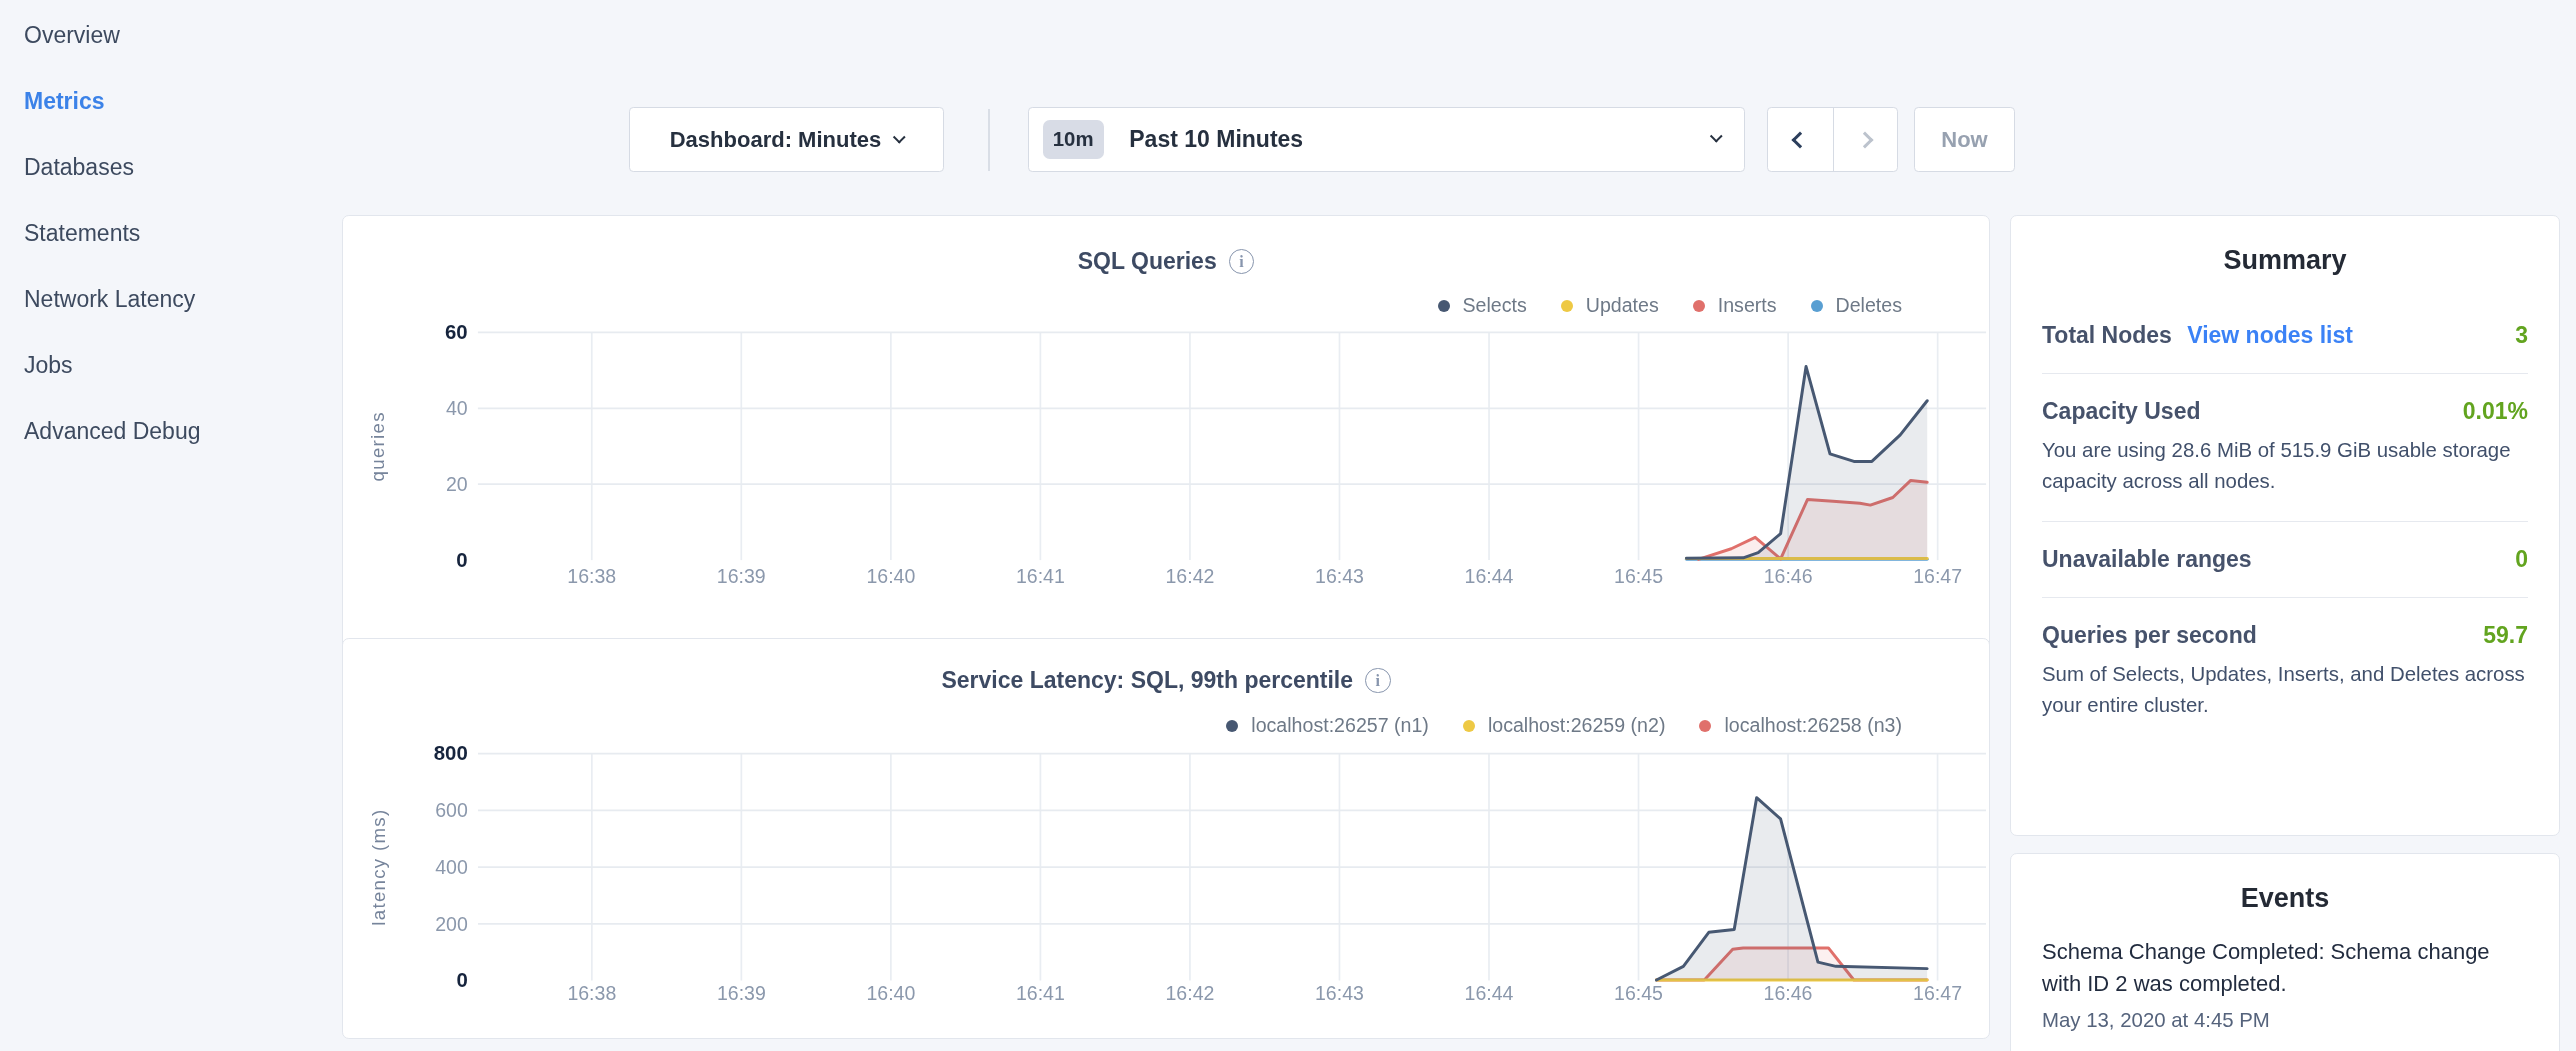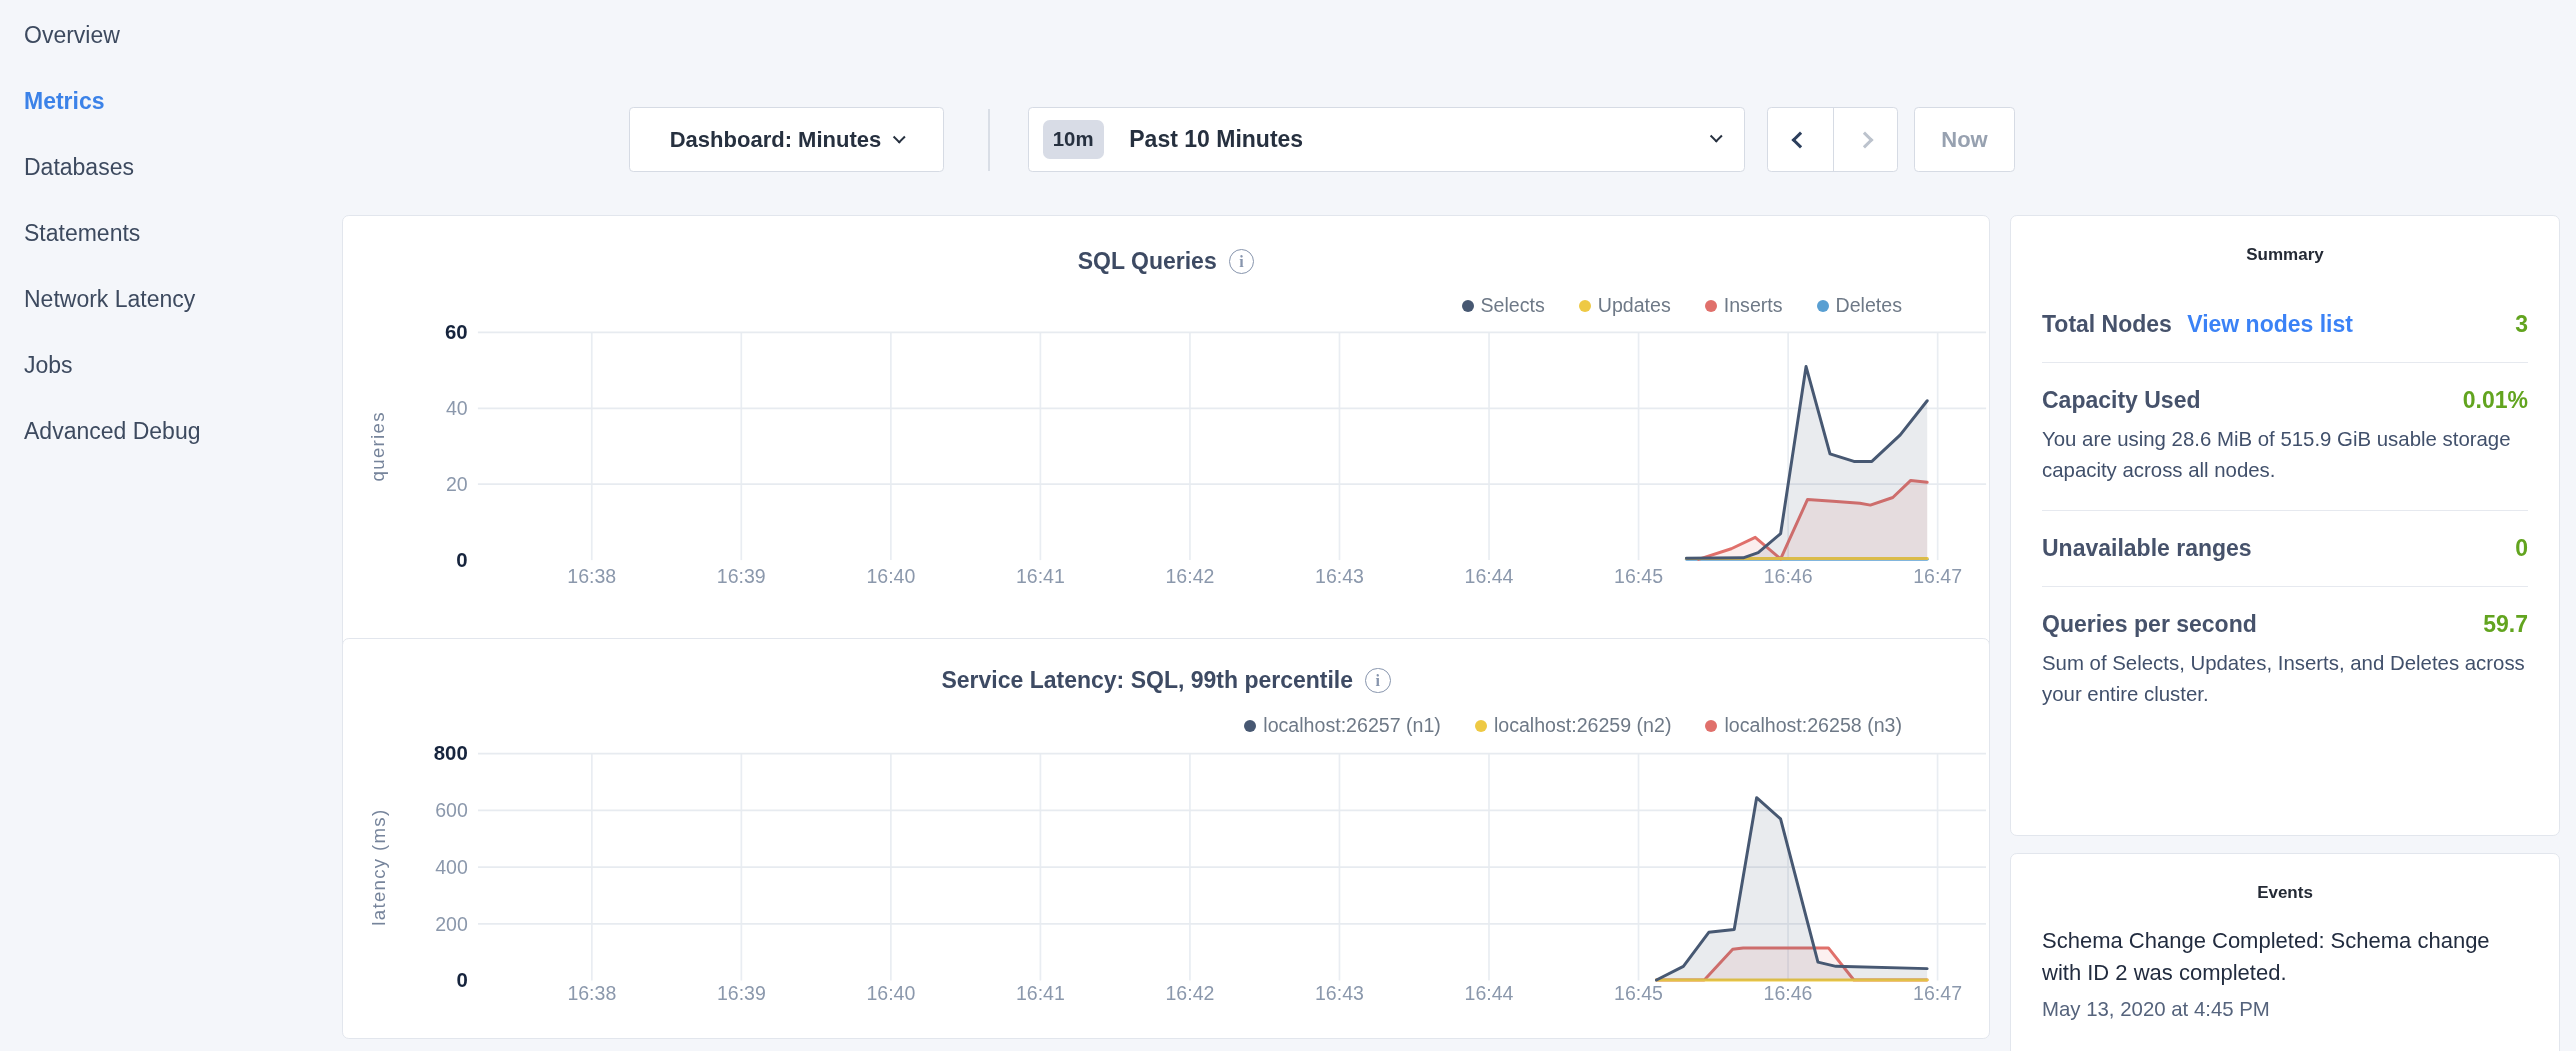--- a/index.html
+++ b/index.html
@@ -40,31 +40,31 @@
   .card { position:absolute; background:#fff; border:0.9px solid #e2e6ed; border-radius:6.8px; }
   .chart-card-1 { left:342px; top:215px; width:1648px; height:462px; }
   .chart-card-2 { left:342px; top:638px; width:1648px; height:401px; }
   .chart-title-row { position:absolute; left:0; right:0; display:flex; align-items:center;
     justify-content:center; gap:12px; }
   .chart-title { font-size:23px; font-weight:700; color:#3d4a63; }
   .info-icon { width:25.5px; height:25.5px; border:1.7px solid #8795ad; border-radius:50%;
     color:#8795ad; font-size:16px; font-weight:700; display:flex; align-items:center;
     justify-content:center; cursor:pointer; font-family:"Liberation Serif", serif; }
   .legend { position:absolute; display:flex; gap:34px; align-items:center; }
-  .legend-item { display:flex; align-items:center; gap:7px; cursor:pointer; }
+  .legend-item { display:flex; align-items:center; gap:13px; cursor:pointer; }
   .legend-dot { width:12px; height:12px; border-radius:50%; }
   .legend-label { font-size:19.6px; color:#6e7987; }
   .chart-svg { position:absolute; left:0; top:0; }
   .tick-text { font-size:23px; fill:#8b98ac; }
   .tick-bold { font-size:24px; font-weight:700; fill:#16243d; }
   .ylab { font-size:22px; fill:#76849b; letter-spacing:1.5px; }
 
   
   .summary-card { left:2010px; top:215px; width:550px; height:621px; padding:29px 31px 0 31px; overflow:hidden; }
-  .panel-title { text-align:center; font-size:17px; font-weight:700; color:#242a35; margin-bottom:22px; }
+  .panel-title { text-align:center; font-size:27px; font-weight:700; color:#242a35; margin-bottom:22px; }
   .sum-row { padding:24px 0; }
   .sum-row + .sum-row { border-top:0.9px solid #e6e9ef; }
   .sum-head { display:flex; align-items:baseline; }
   .sum-label { font-size:23px; font-weight:700; color:#46526b; }
   .sum-link { font-size:23px; font-weight:700; color:#3b82f6; margin-left:15.3px; cursor:pointer; }
   .sum-value { margin-left:auto; font-size:23px; font-weight:700; color:#62a41f; }
   .sum-desc { margin-top:10.2px; font-size:20.4px; line-height:31px; color:#41506b; }
   .events-card { left:2010px; top:853px; width:550px; height:272px; padding:29px 31px 0 31px; overflow:hidden; }
   .event-msg { font-size:22px; line-height:32px; color:#222c3f; }
   .event-time { margin-top:8.5px; font-size:20.4px; color:#55637c; }

